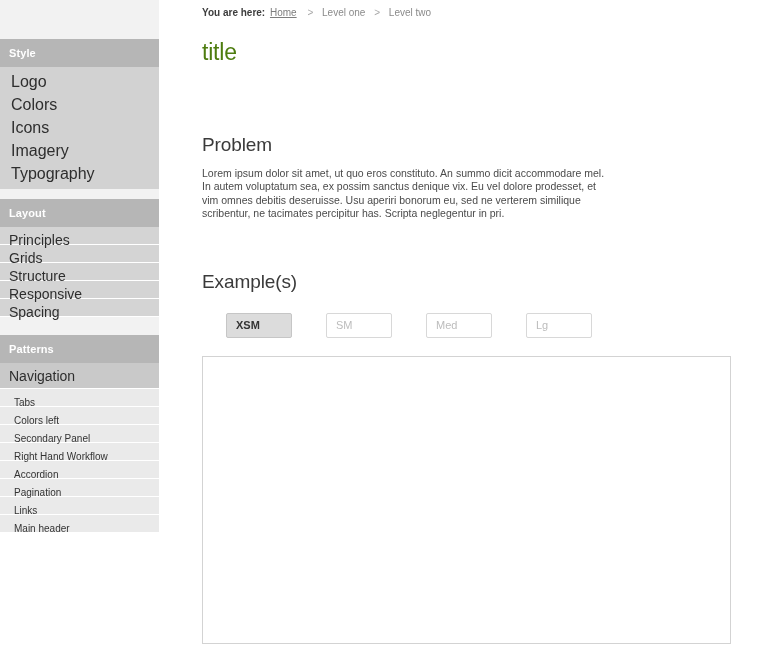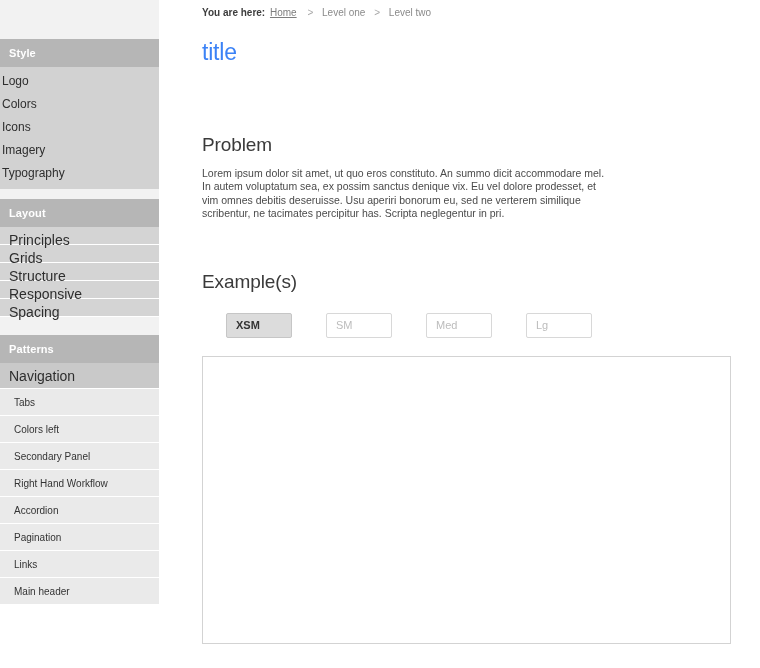--- a/index.html
+++ b/index.html
@@ -43,25 +43,25 @@
     height: 28px;
     line-height: 28px;
     width: 159px;
   }
   .sect-body {
     width: 159px;
   }
   
   .style-list { background: #d2d2d2; padding: 3px 0 4px 0; }
   .style-list .nav-item {
-    font-size: 12px;
+    font-size: 16px;
     color: #2e2e2e;
     height: 23px;
     line-height: 23px;
-    padding-left: 2px;
+    padding-left: 11px;
   }
   
   .layout-list { background: #d4d4d4; }
   .layout-list .nav-item {
     font-size: 14px;
     color: #2e2e2e;
     height: 18px;
     line-height: 27px;
     padding-left: 9px;
     border-bottom: 1px solid #ffffff;
@@ -74,21 +74,21 @@
     height: 26px;
     line-height: 26px;
     padding-left: 9px;
     border-bottom: 1px solid #ffffff;
   }
   .sub-list { background: #ffffff; }
   .sub-list .sub-item {
     background: #eaeaea;
     font-size: 10px;
     color: #333333;
-    height: 27px;
+    height: 18px;
     line-height: 27px;
     padding-left: 14px;
     border-bottom: 1px solid #ffffff;
   }
 
   
   .main {
     position: absolute;
     left: 202px;
     top: 4px;
@@ -112,21 +112,21 @@
   }
   .breadcrumb .bc-sep {
     color: #a8a8a8;
     padding: 0 6px;
   }
   .breadcrumb .bc-crumb { color: #8a8a8a; }
 
   .page-title {
     font-size: 23px;
     font-weight: normal;
-    color: #3b82f6;
+    color: #4d7c0f;
     margin: 21px 0 0 0;
     letter-spacing: -0.2px;
   }
   .h2 {
     font-size: 19px;
     font-weight: normal;
     color: #3a3a3a;
     margin: 0;
     letter-spacing: -0.1px;
   }

